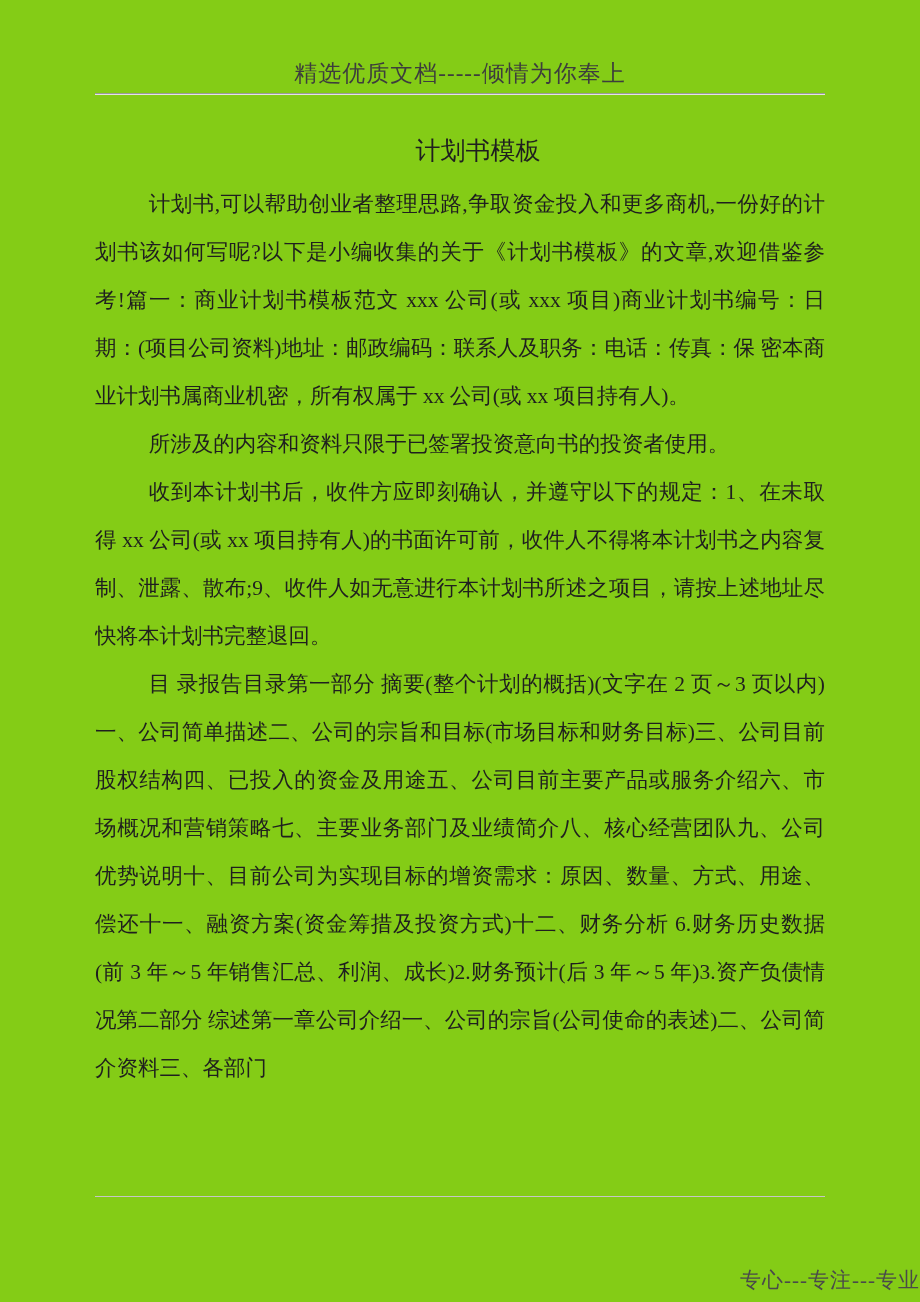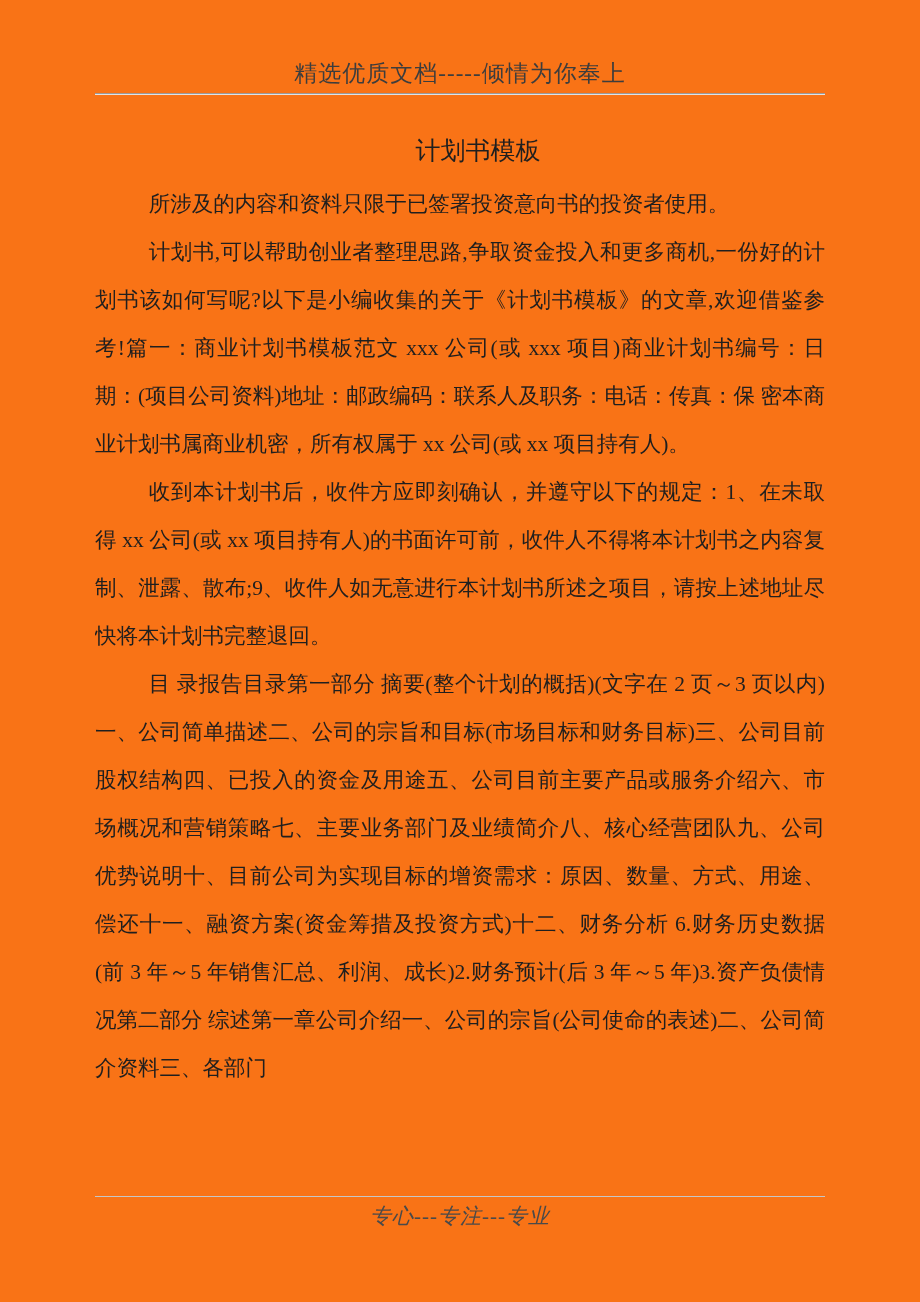--- a/index.html
+++ b/index.html
@@ -4,21 +4,21 @@
 <style>
   html, body {
     margin: 0;
     padding: 0;
     background: #ffffff;
   }
   .page {
     position: relative;
     width: 920px;
     height: 1302px;
-    background: #f97316;
+    background: #84cc16;
     overflow: hidden;
     font-family: "Liberation Serif", "DejaVu Serif", serif;
   }
   .header-text {
     position: absolute;
     top: 58px;
     left: 0;
     width: 100%;
     text-align: center;
     font-size: 23px;
@@ -66,45 +66,44 @@
   .footer-rule {
     position: absolute;
     top: 1196px;
     left: 95px;
     width: 730px;
     height: 0;
     border-top: 1px solid #c6c6c6;
   }
   .footer-text {
     position: absolute;
-    top: 1202px;
+    top: 1266px;
     left: 0;
     width: 100%;
-    text-align: center;
+    text-align: right;
     font-size: 21px;
     color: #4a4a4a;
     letter-spacing: 1px;
     white-space: nowrap;
-    font-style: italic;
   }
 </style>
 </head>
 <body>
 
 <div class="page">
 
   <div class="header-text">精选优质文档-----倾情为你奉上</div>
 
   <div class="header-rule"></div>
 
   <h1 class="doc-title">计划书模板</h1>
 
   <div class="body-text">
+    <p>计划书,可以帮助创业者整理思路,争取资金投入和更多商机,一份好的计划书该如何写呢?以下是小编收集的关于《计划书模板》的文章,欢迎借鉴参考!篇一：商业计划书模板范文 xxx 公司(或 xxx 项目)商业计划书编号：日期：(项目公司资料)地址：邮政编码：联系人及职务：电话：传真：保 密本商业计划书属商业机密，所有权属于 xx 公司(或 xx 项目持有人)。</p>
     <p>所涉及的内容和资料只限于已签署投资意向书的投资者使用。</p>
-    <p>计划书,可以帮助创业者整理思路,争取资金投入和更多商机,一份好的计划书该如何写呢?以下是小编收集的关于《计划书模板》的文章,欢迎借鉴参考!篇一：商业计划书模板范文 xxx 公司(或 xxx 项目)商业计划书编号：日期：(项目公司资料)地址：邮政编码：联系人及职务：电话：传真：保 密本商业计划书属商业机密，所有权属于 xx 公司(或 xx 项目持有人)。</p>
     <p>收到本计划书后，收件方应即刻确认，并遵守以下的规定：1、在未取得 xx 公司(或 xx 项目持有人)的书面许可前，收件人不得将本计划书之内容复制、泄露、散布;9、收件人如无意进行本计划书所述之项目，请按上述地址尽快将本计划书完整退回。</p>
     <p>目 录报告目录第一部分 摘要(整个计划的概括)(文字在 2 页～3 页以内)一、公司简单描述二、公司的宗旨和目标(市场目标和财务目标)三、公司目前股权结构四、已投入的资金及用途五、公司目前主要产品或服务介绍六、市场概况和营销策略七、主要业务部门及业绩简介八、核心经营团队九、公司优势说明十、目前公司为实现目标的增资需求：原因、数量、方式、用途、偿还十一、融资方案(资金筹措及投资方式)十二、财务分析 6.财务历史数据(前 3 年～5 年销售汇总、利润、成长)2.财务预计(后 3 年～5 年)3.资产负债情况第二部分 综述第一章公司介绍一、公司的宗旨(公司使命的表述)二、公司简介资料三、各部门</p>
   </div>
 
   <div class="footer-rule"></div>
 
   <div class="footer-text">专心---专注---专业</div>
 
 </div>
 

